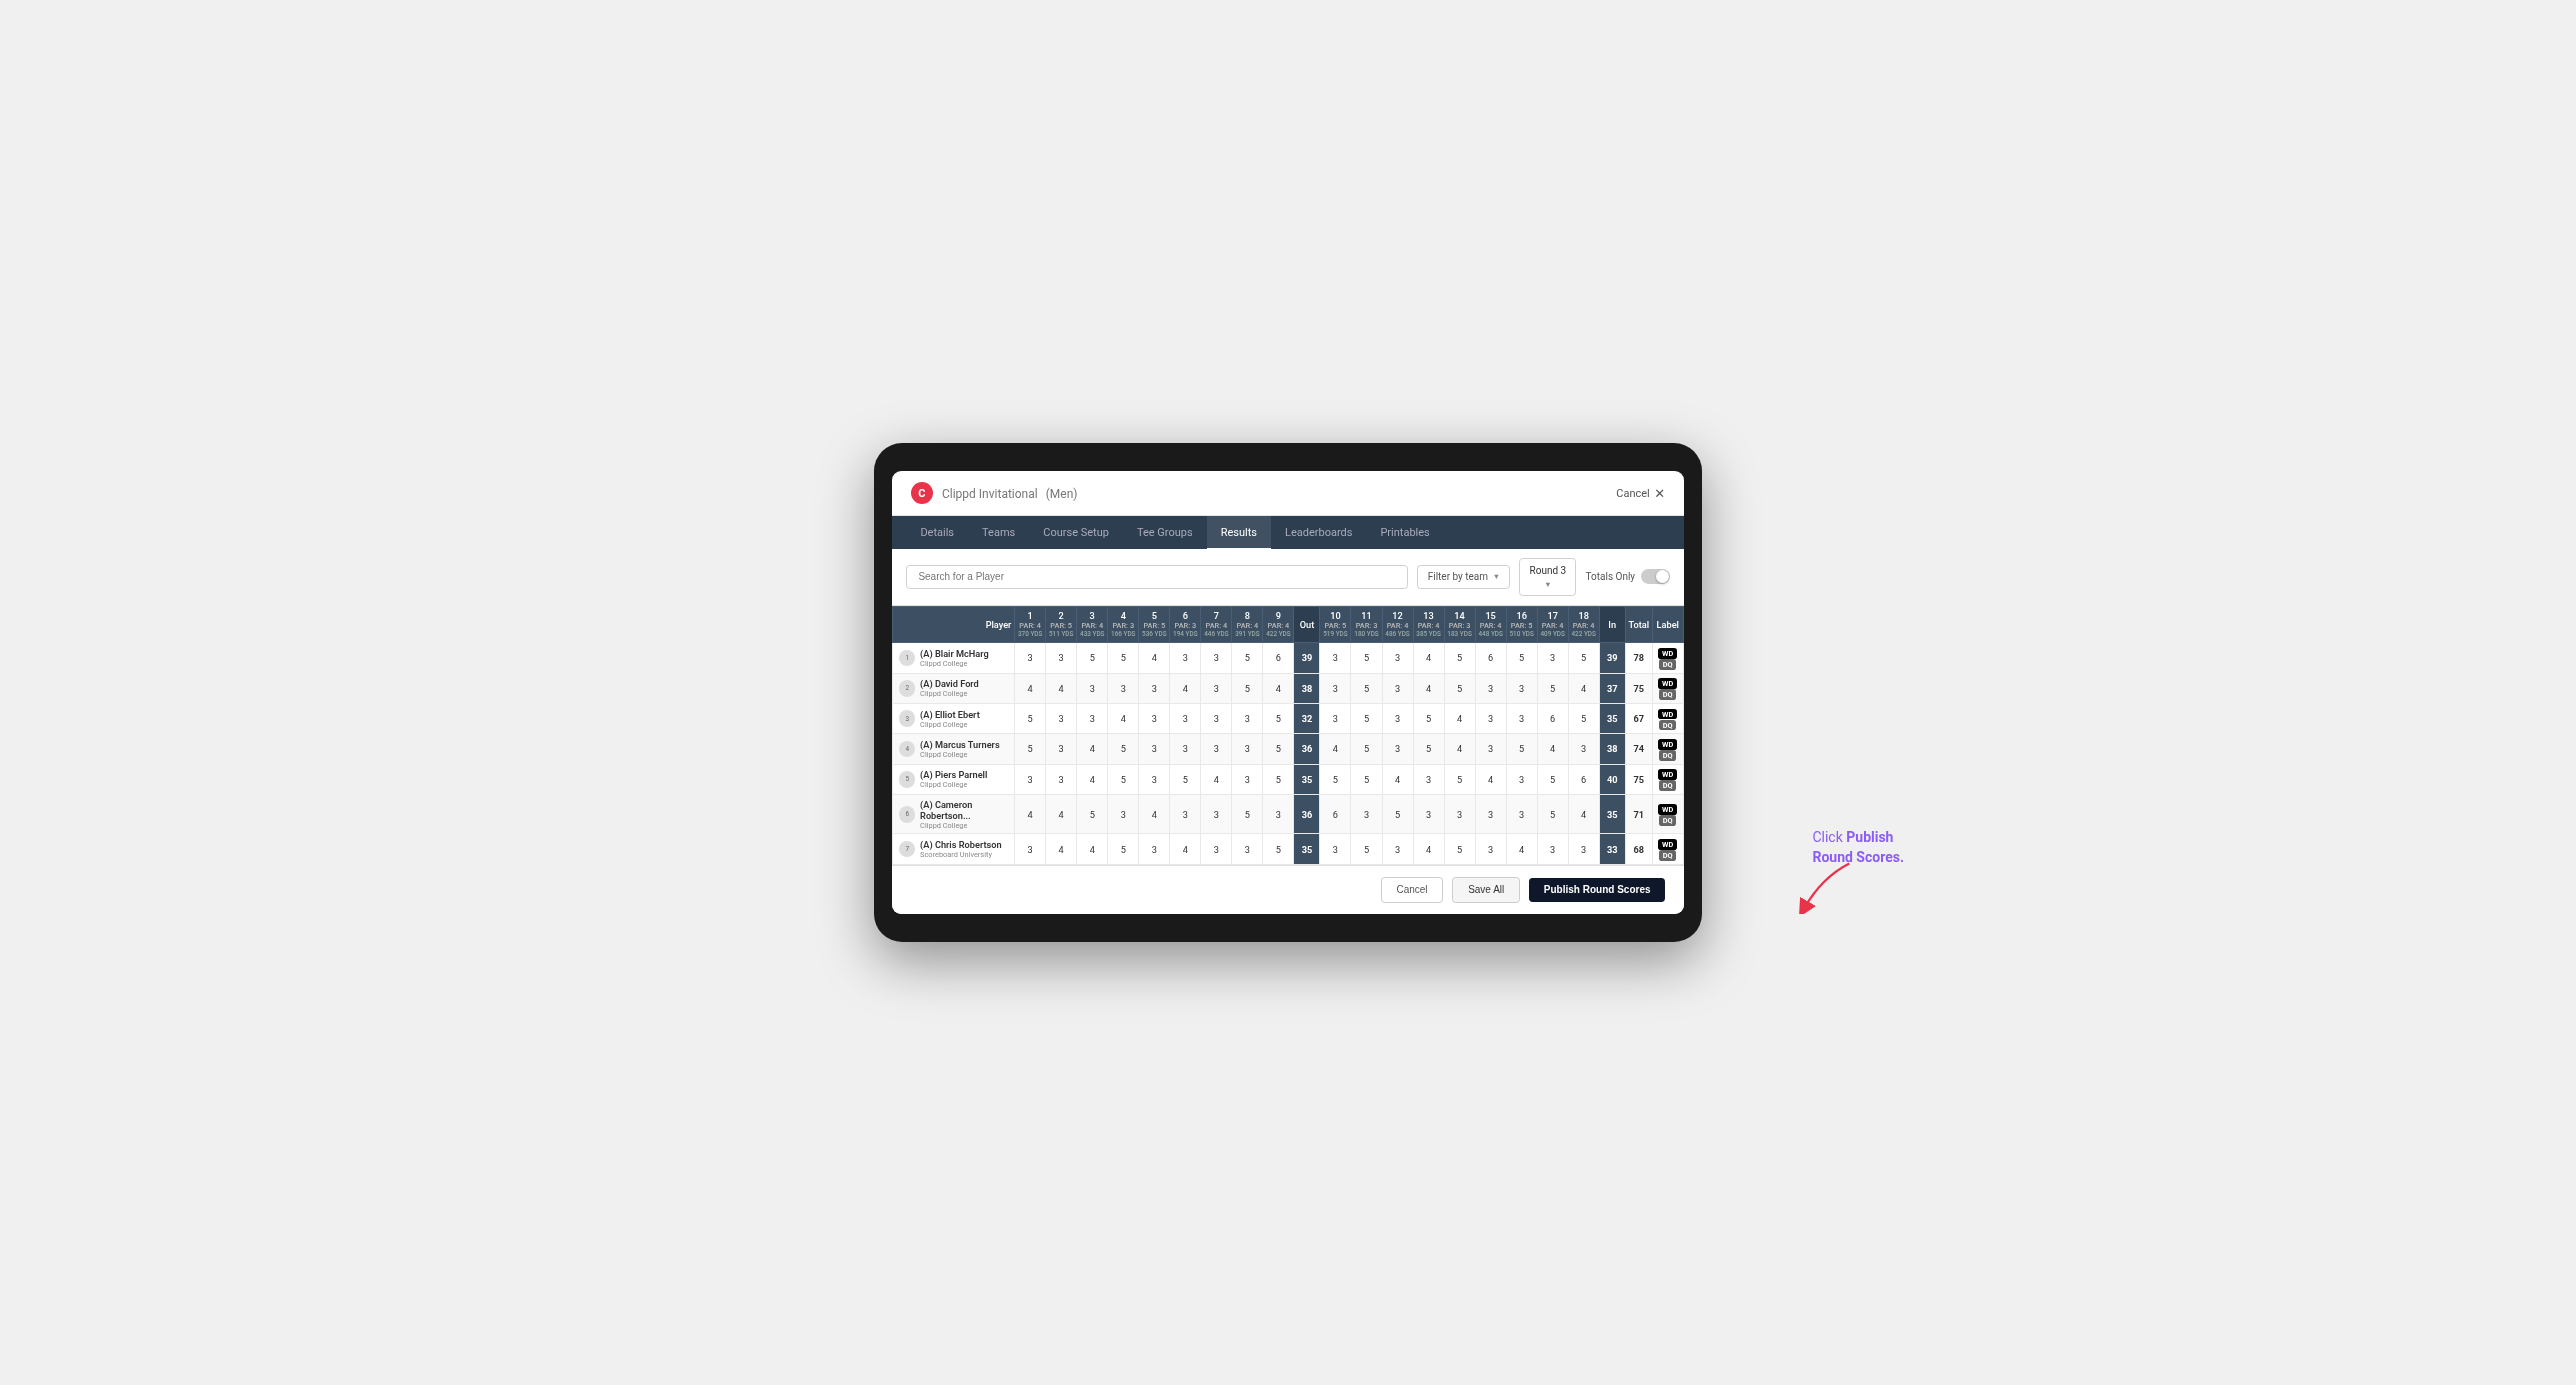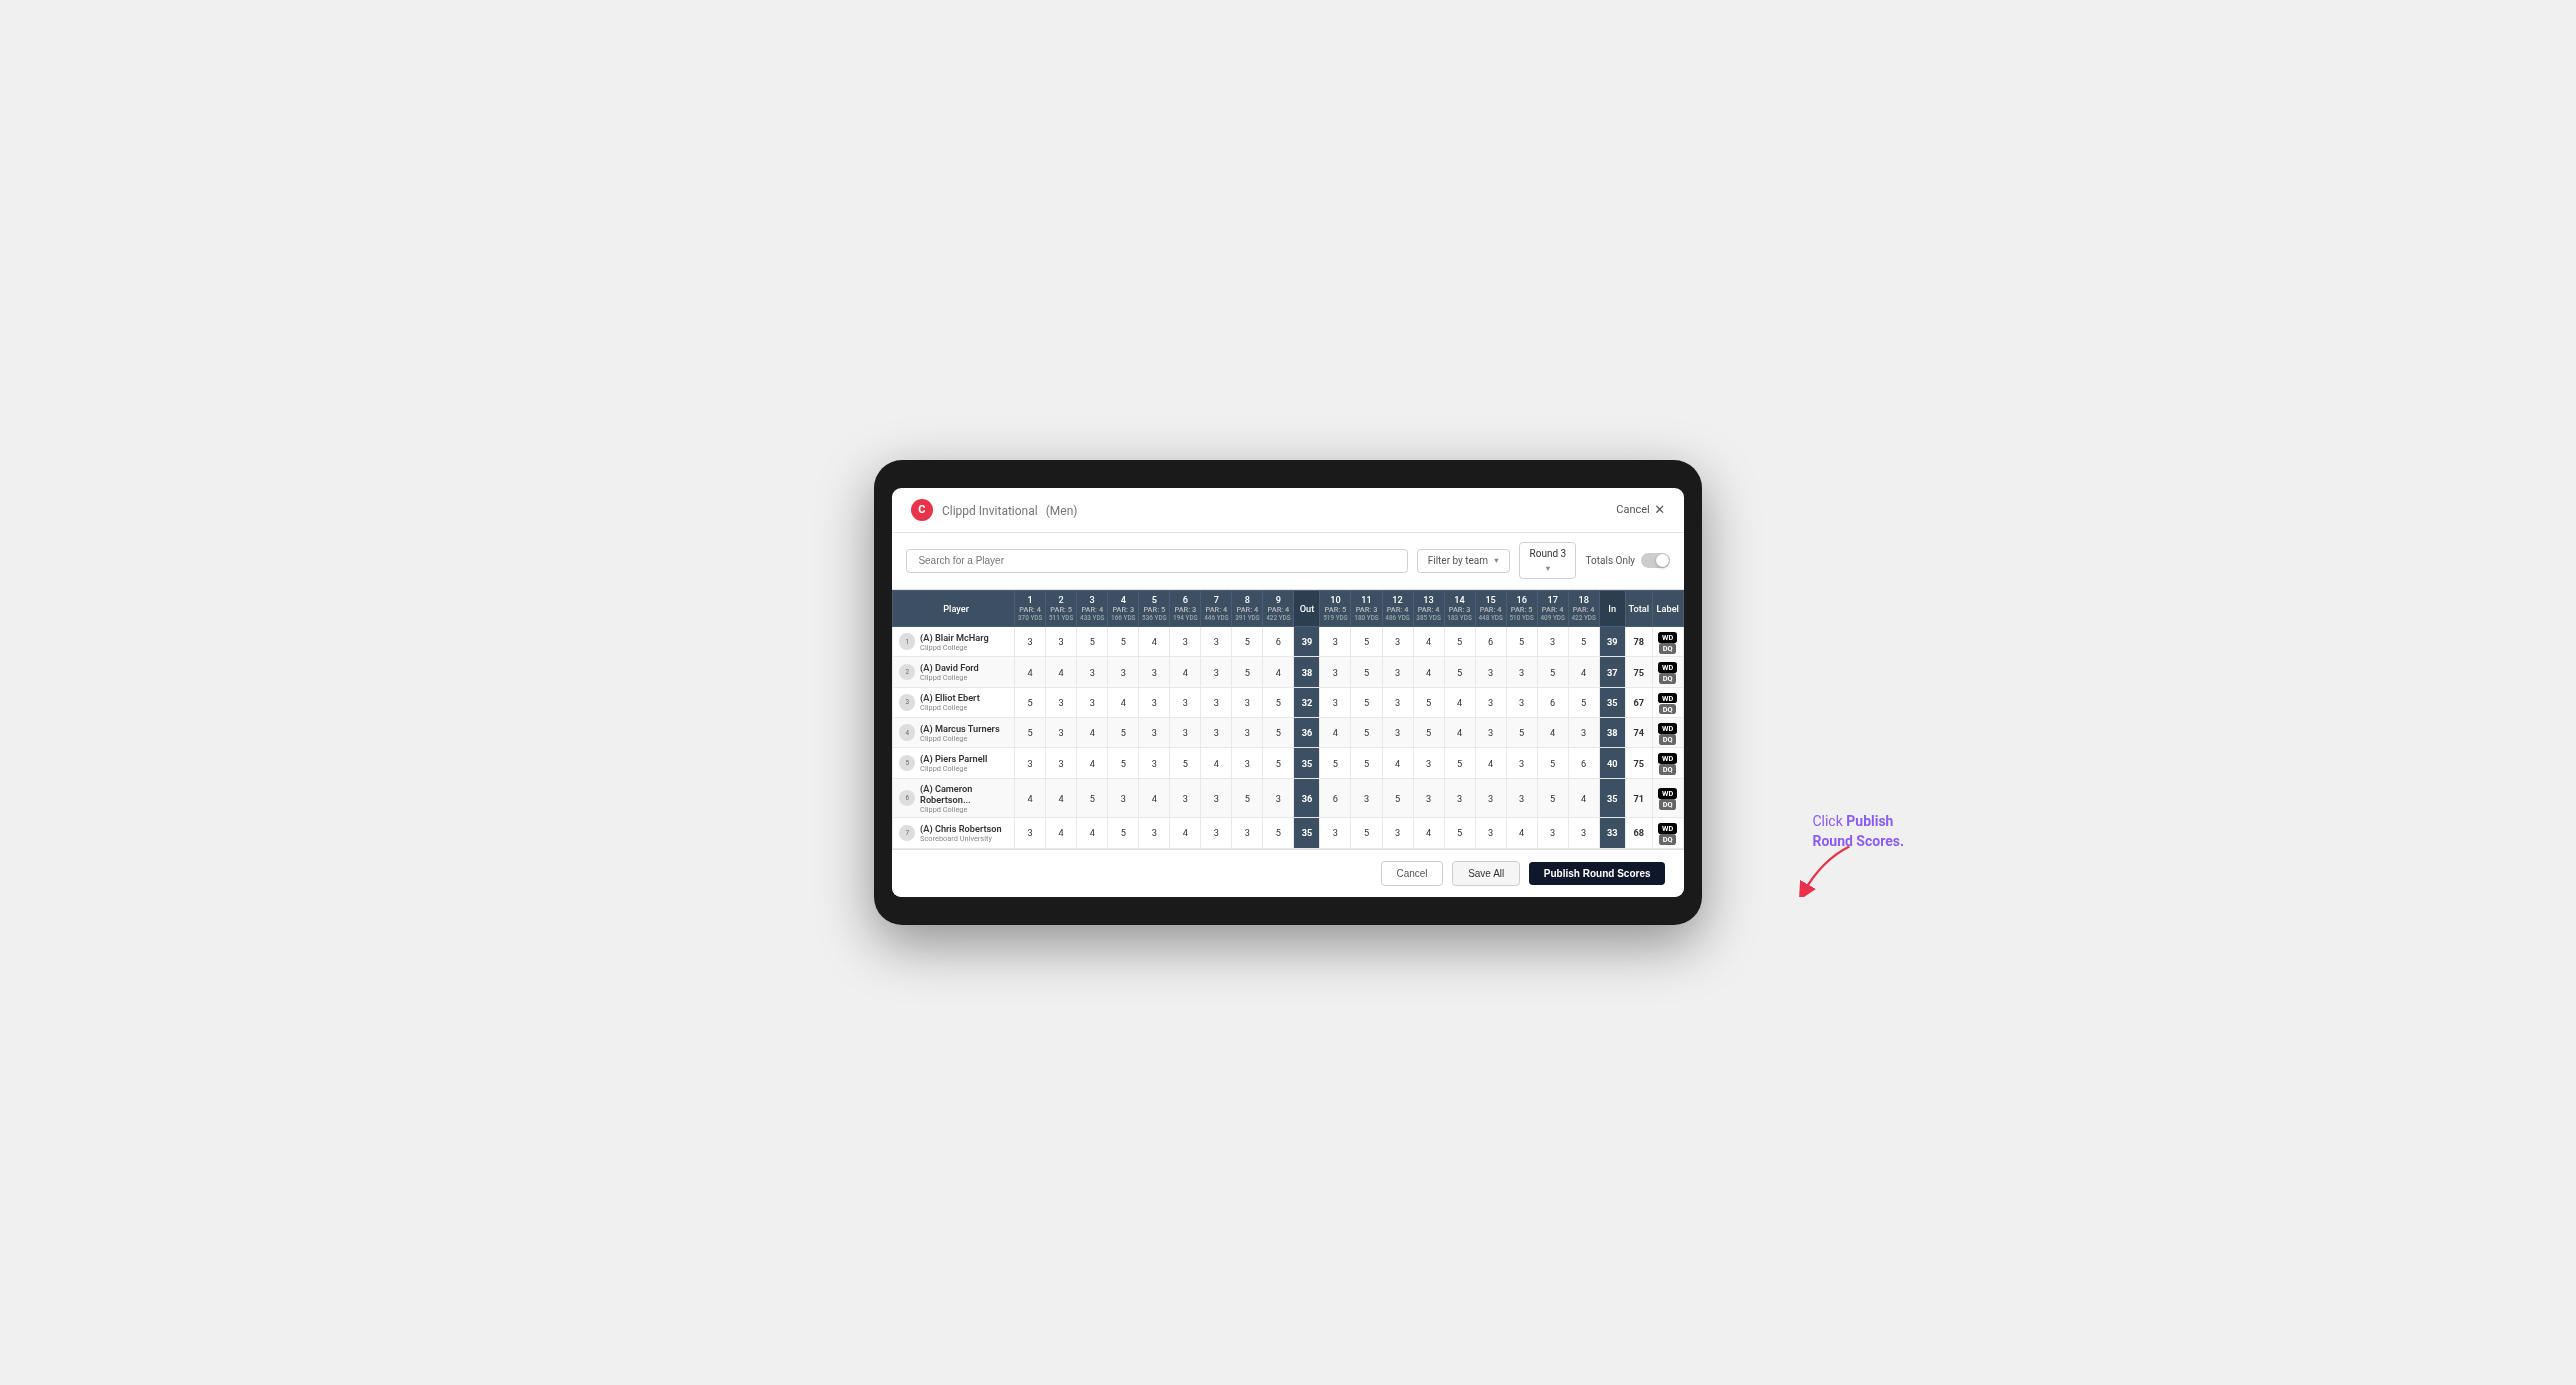--- a/index.html
+++ b/index.html
@@ -261,21 +261,21 @@
       background: #3d4f63;
       color: #fff;
       padding: 3.7px 2.8px;
       text-align: center;
       border: 0.9px solid #4a5f76;
       white-space: nowrap;
       font-weight: 500;
     }
 
     .score-table thead th.player-col {
-      text-align: center;
+      text-align: right;
       padding-left: 7.4px;
       min-width: 120px;
     }
 
     .score-table thead th.hole-header {
       min-width: 26px;
     }
 
     .par-row {
       font-size: 7.4px;
@@ -441,20 +441,29 @@
             <span>Clippd Invitational</span>
             <span style="margin-left:4.6px;">(Men)</span>
           </span>
         </div>
         <div class="cancel-btn">
           <span>Cancel</span>
           <span style="font-size:13px;">✕</span>
         </div>
       </div>
 
+      <div class="tabs">
+        <span class="tab">Details</span>
+        <span class="tab">Teams</span>
+        <span class="tab">Course Setup</span>
+        <span class="tab">Tee Groups</span>
+        <span class="tab active">Results</span>
+        <span class="tab">Leaderboards</span>
+        <span class="tab">Printables</span>
+      </div>
 
       <div class="toolbar">
         <input class="search-input" type="text" placeholder="Search for a Player" style="">
         <div class="filter-select">
           <span>Filter by team</span>
           <span class="chevron">▼</span>
         </div>
         <div class="round-select">
           <span>Round 3</span>
           <span class="chevron">▼</span>

